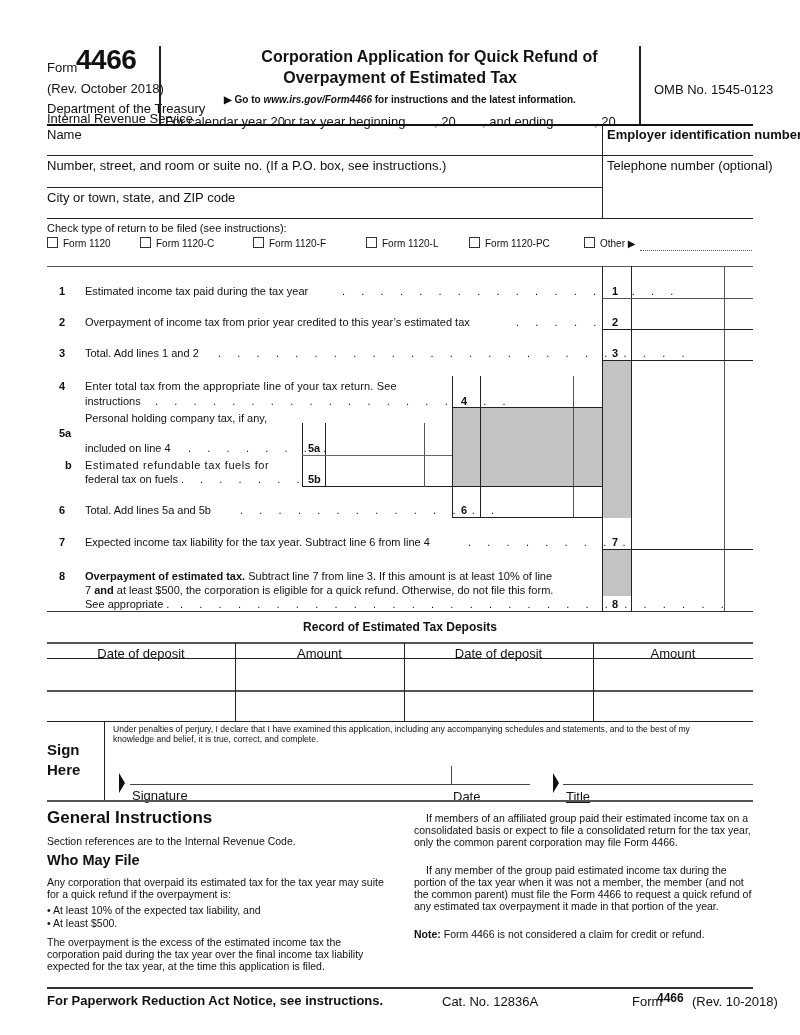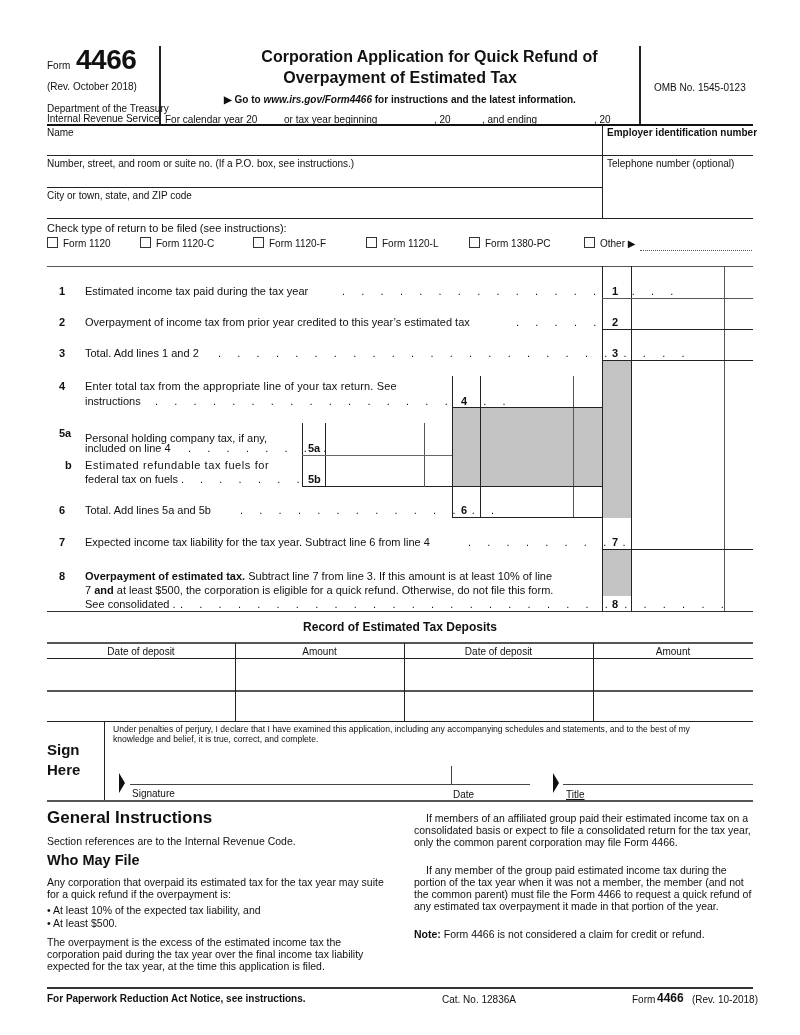--- a/index.html
+++ b/index.html
@@ -4,21 +4,21 @@
 <style>
   * { box-sizing: border-box; margin: 0; padding: 0; }
   html, body { width: 800px; height: 1035px; background: #ffffff; overflow: hidden; }
   body { position: relative; font-family: "Liberation Sans", sans-serif; color: #111; }
   .abs { position: absolute; }
   .t { position: absolute; white-space: nowrap; }
   .hl { position: absolute; background: #222; height: 1px; }
   .vl { position: absolute; background: #222; width: 1px; }
   .thick { height: 2px; background: #111; }
   .shade { position: absolute; background: #c3c3c3; }
-  .f9 { font-size: 10px; }
+  .f9 { font-size: 13px; }
   .f10 { font-size: 10px; }
   .f11 { font-size: 11px; }
   .f12 { font-size: 12px; }
   .bold { font-weight: bold; }
   .lnum { font-size: 11px; font-weight: bold; }
   .dots { letter-spacing: 6.6px; }
   .cb { position: absolute; width: 11px; height: 11px; border: 1px solid #333; background: #fff; }
   .num-cell { font-size: 11px; font-weight: bold; position: absolute; }
   .para { position: absolute; font-size: 10.5px; line-height: 12px; white-space: normal; }
   input.fld { position: absolute; border: none; background: transparent; font-family: "Liberation Sans", sans-serif; font-size: 11px; outline: none; }
@@ -82,21 +82,21 @@
   <div class="cb" style="left:140px;top:237px;"></div>
   <span class="t f10" style="left:156px;top:238px;">Form 1120-C</span>
 
   <div class="cb" style="left:253px;top:237px;"></div>
   <span class="t f10" style="left:269px;top:238px;">Form 1120-F</span>
 
   <div class="cb" style="left:366px;top:237px;"></div>
   <span class="t f10" style="left:382px;top:238px;">Form 1120-L</span>
 
   <div class="cb" style="left:469px;top:237px;"></div>
-  <span class="t f10" style="left:485px;top:238px;">Form 1380-PC</span>
+  <span class="t f10" style="left:485px;top:238px;">Form 1120-PC</span>
 
   <div class="cb" style="left:584px;top:237px;"></div>
   <span class="t f10" style="left:600px;top:238px;">Other ▶</span>
   <input class="fld" style="left: 640px; top: 238px; width: 112px; height: 13px; border-bottom: 1px dotted rgb(85, 85, 85); font-size: 10px;" value="">
 </div>
 
 <div class="hl" style="left:47px;top:266px;width:706px;background:#555;"></div>
 
 <div>
   <div class="vl" style="left:602px;top:266px;height:345px;"></div>
@@ -159,21 +159,21 @@
   <input class="fld" style="left: 575px; top: 388px; width: 26px; height: 18px;">
 </div>
 
 <div>
   <div class="vl" style="left:302px;top:423px;height:64px;"></div>
   <div class="vl" style="left:325px;top:423px;height:64px;"></div>
   <div class="vl" style="left:424px;top:423px;height:64px;background:#555;"></div>
   <div class="hl" style="left:302px;top:455px;width:150px;background:#666;"></div>
 
   <span class="t lnum" style="left:59px;top:427px;">5a</span>
-  <span class="t f11" style="left:85px;top:432px;">Personal holding company tax, if any,</span>
+  <span class="t f11" style="left:85px;top:412px;">Personal holding company tax, if any,</span>
   <span class="t f11" style="left:85px;top:442px;">included on line 4</span>
   <span class="t f11 dots" style="left:188px;top:442px;">. . . . . . . .</span>
   <span class="num-cell" style="left:308px;top:442px;">5a</span>
   <input class="fld" style="left: 327px; top: 436px; width: 96px; height: 18px; text-align: right;" value="">
   <input class="fld" style="left: 426px; top: 436px; width: 25px; height: 18px;">
 
   <span class="t lnum" style="left:65px;top:459px;">b</span>
   <span class="t f11" style="left:85px;top:459px;letter-spacing:0.6px;">Estimated refundable tax fuels for</span>
   <span class="t f11" style="left:85px;top:473px;">federal tax on fuels .</span>
   <span class="t f11 dots" style="left:200px;top:473px;">. . . . . . .</span>
@@ -197,21 +197,21 @@
   <span class="t f11 dots" style="left:468px;top:536px;">. . . . . . . . .</span>
   <span class="num-cell" style="left:612px;top:536px;">7</span>
   <input class="fld" style="left: 633px; top: 530px; width: 90px; height: 18px; text-align: right;" value="">
   <input class="fld" style="left: 726px; top: 530px; width: 26px; height: 18px;">
 </div>
 
 <div>
   <span class="t lnum" style="left:59px;top:570px;">8</span>
   <span class="t f11" style="left:85px;top:570px;"><b>Overpayment of estimated tax.</b><span> Subtract line 7 from line 3. If this amount is at least 10% of line</span></span>
   <span class="t f11" style="left:85px;top:584px;"><span>7 </span><b>and</b><span> at least $500, the corporation is eligible for a quick refund. Otherwise, do not file this form.</span></span>
-  <span class="t f11" style="left:85px;top:598px;">See consolidated .</span>
+  <span class="t f11" style="left:85px;top:598px;">See appropriate .</span>
   <span class="t f11 dots" style="left:180px;top:598px;">. . . . . . . . . . . . . . . . . . . . . . . . . . . . .</span>
   <span class="num-cell" style="left:612px;top:598px;">8</span>
   <input class="fld" style="left: 633px; top: 592px; width: 90px; height: 18px; text-align: right;" value="">
   <input class="fld" style="left: 726px; top: 592px; width: 26px; height: 18px;">
 </div>
 
 <div class="hl" style="left:47px;top:611px;width:706px;background:#333;"></div>
 
 <div>
   <div class="t bold f12" style="left:47px;width:706px;text-align:center;top:620px;">Record of Estimated Tax Deposits</div>

